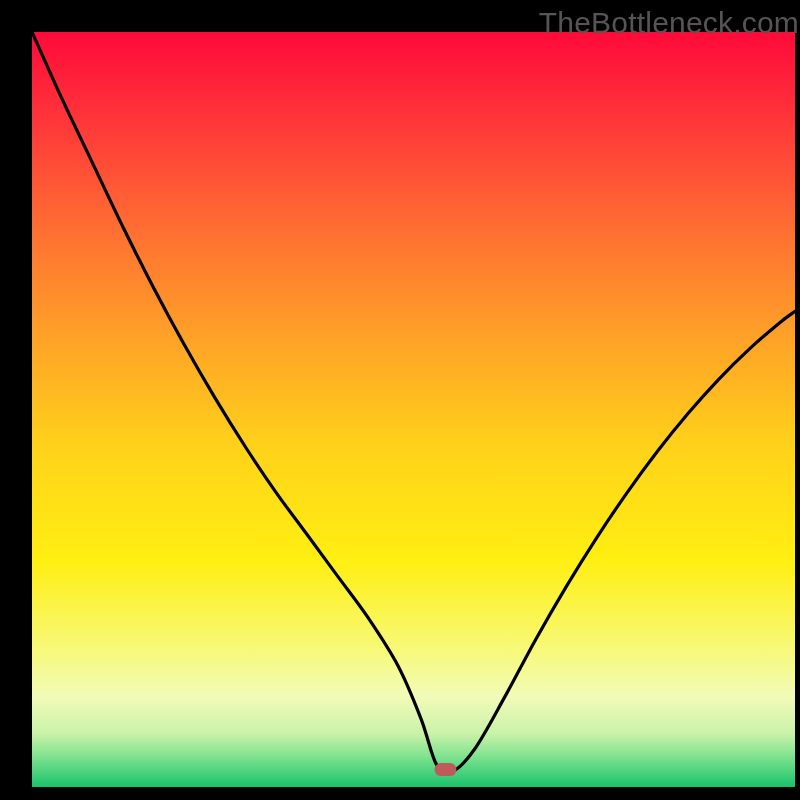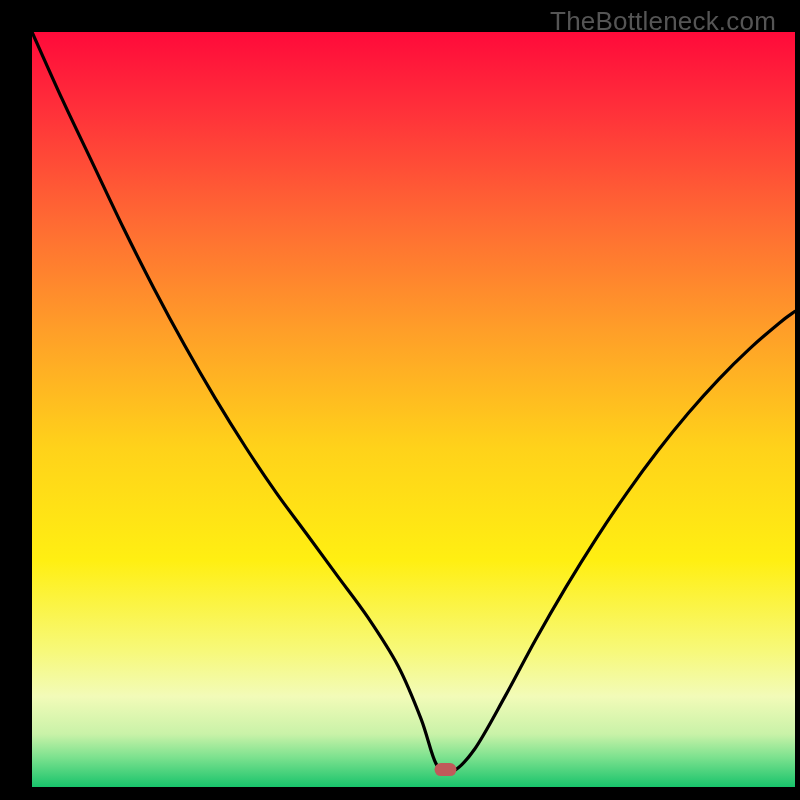--- a/index.html
+++ b/index.html
@@ -13,24 +13,24 @@
   }
   .container {
     position: relative;
     width: 800px;
     height: 800px;
     background: #000;
   }
   .watermark {
     position: absolute;
     top: 6px;
-    right: 24px;
+    right: 1px;
     color: #555;
     font-family: Arial, Helvetica, sans-serif;
-    font-size: 26px;
+    font-size: 30px;
     letter-spacing: 0.2px;
     z-index: 10;
   }
   .plot-area {
     position: absolute;
     left: 32px;
     top: 32px;
     width: 763px;
     height: 755px;
   }

